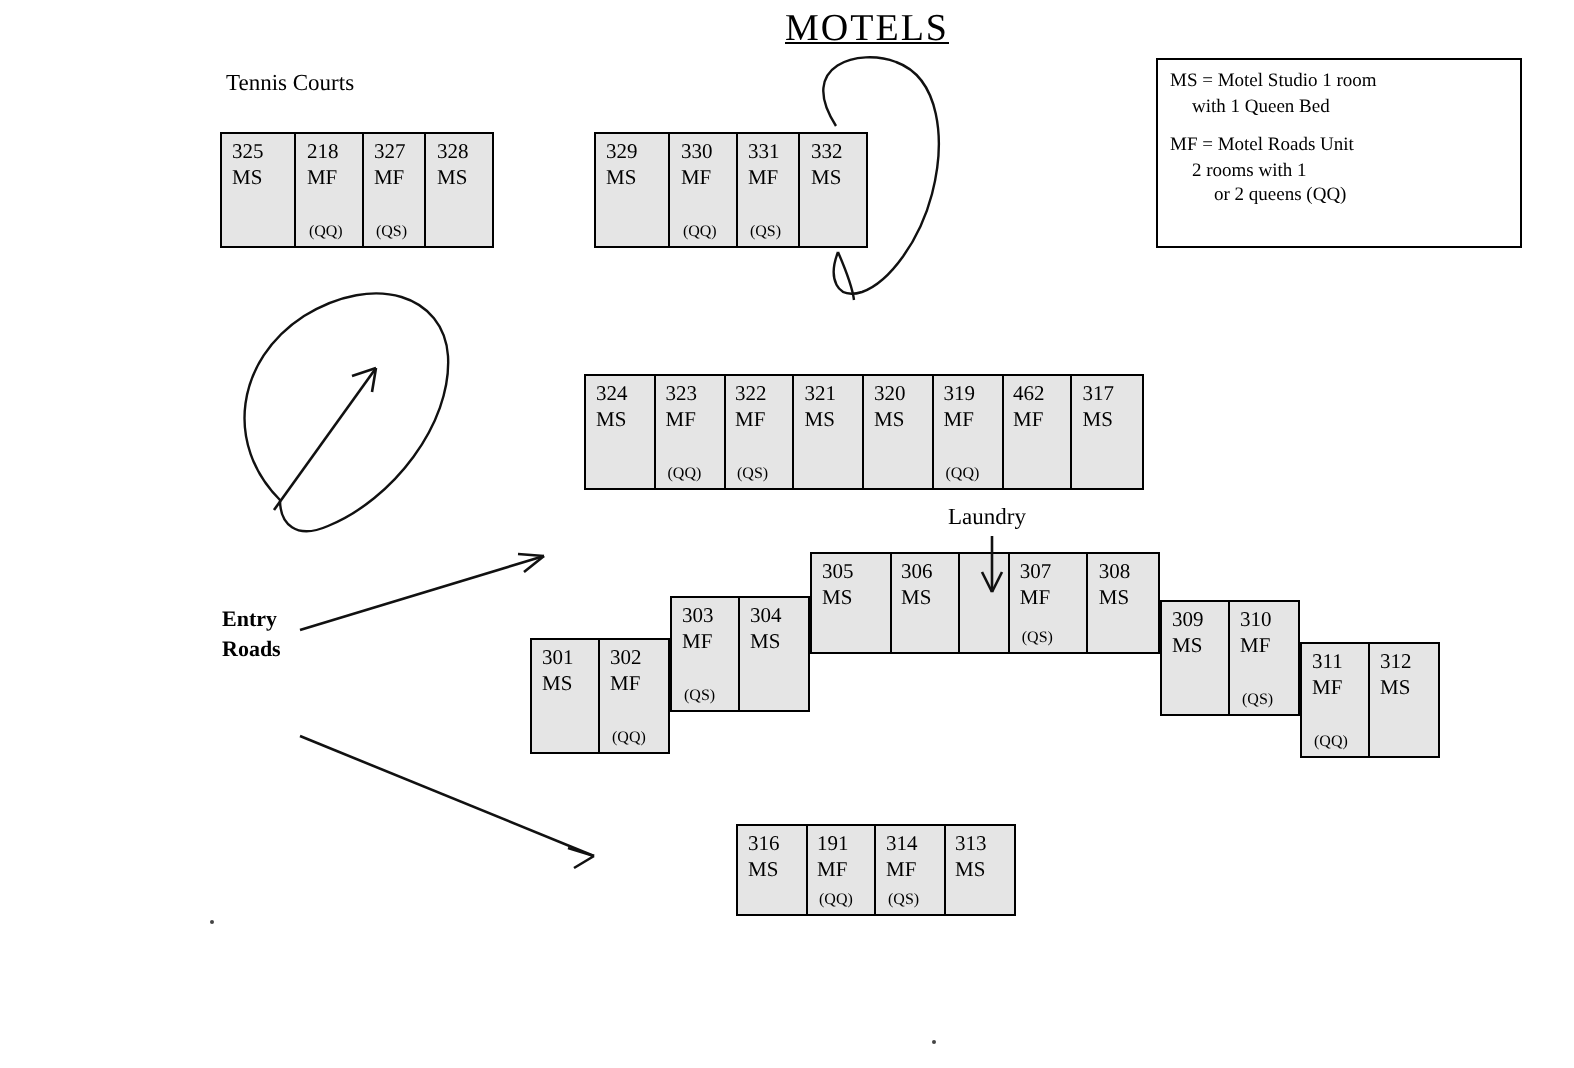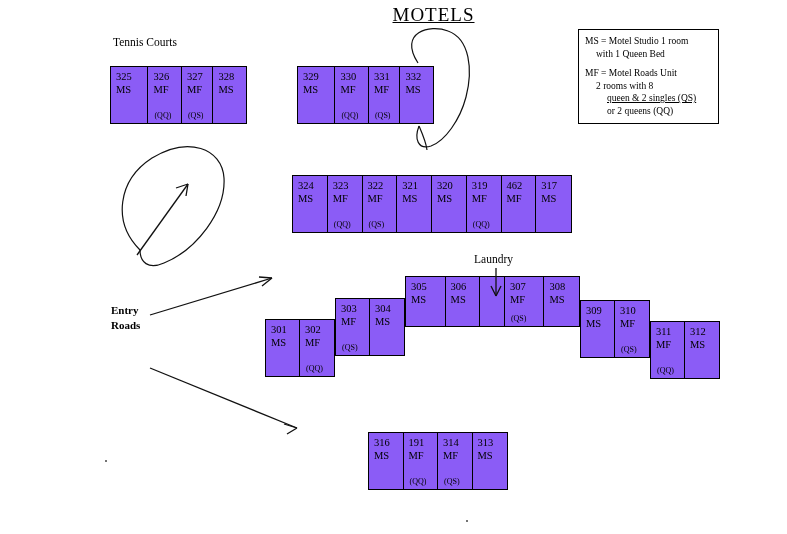--- a/index.html
+++ b/index.html
@@ -33,21 +33,21 @@
     font-size: 11.5px;
     font-family: "Liberation Serif", serif;
     line-height: 1.18;
     white-space: pre-line;
   }
   .row {
     position: absolute;
     display: flex;
     border: 1px solid #000;
     box-sizing: border-box;
-    background: #8b5cf6;
+    background: #e5e5e5;
   }
   .unit {
     position: relative;
     box-sizing: border-box;
     border-right: 1px solid #000;
     height: 100%;
   }
   .unit:last-child { border-right: none; }
   .unit .num {
     position: absolute;
@@ -65,21 +65,21 @@
     position: absolute;
     left: 6px;
     bottom: 3px;
     font-size: 8px;
   }
   
   #legend {
     position: absolute;
     left: 578px;
     top: 29px;
-    width: 141px;
+    width: 183px;
     height: 95px;
     border: 1px solid #000;
     box-sizing: border-box;
     padding: 5px 6px;
     font-size: 9.5px;
     line-height: 1.32;
     font-family: "Liberation Serif", serif;
   }
   #legend .ind1 { padding-left: 11px; }
   #legend .ind2 { padding-left: 22px; }
@@ -109,32 +109,31 @@
   <div class="label" style="left:113px; top:36px;">Tennis Courts</div>
   <div class="label" style="left:474px; top:253px;">Laundry</div>
   <div class="label" style="left:111px; top:303px; font-weight:bold; font-size:11px; line-height:1.35;">Entry
 Roads</div>
 
   <div id="legend">
     <div>MS = Motel Studio 1 room</div>
     <div class="ind1">with 1 Queen Bed</div>
     <div class="spacer"></div>
     <div>MF = Motel Roads Unit</div>
-    <div class="ind1">2 rooms with 8</div>
-    <div class="ind2 ul">queen &amp; 2 singles (QS)</div>
+    <div class="ind1">2 rooms with 1</div>
     <div class="ind2">or  2 queens (QQ)</div>
   </div>
 
   <div class="row" id="row0" style="left:110px; top:66px; width:137px; height:58px;">
       <div class="unit" style="width: 38px;">
         <div class="num">325</div>
         <div class="typ">MS</div>
       </div>
       <div class="unit" style="width: 34px;">
-        <div class="num">326</div>
+        <div class="num">218</div>
         <div class="typ">MF</div>
         <div class="bed">(QQ)</div>
       </div>
       <div class="unit" style="width: 32px;">
         <div class="num">327</div>
         <div class="typ">MF</div>
         <div class="bed">(QS)</div>
       </div>
       <div class="unit" style="width: 33px;">
         <div class="num">328</div>
@@ -154,21 +153,21 @@
       <div class="unit" style="width: 32px;">
         <div class="num">331</div>
         <div class="typ">MF</div>
         <div class="bed">(QS)</div>
       </div>
       <div class="unit" style="width: 33px;">
         <div class="num">332</div>
         <div class="typ">MS</div>
       </div>
     </div>
-  <div class="row" id="row2" style="left:292px; top:175px; width:280px; height:58px;">
+  <div class="row" id="row2" style="left:292px; top:187px; width:280px; height:58px;">
       <div class="unit" style="width: 35px;">
         <div class="num">324</div>
         <div class="typ">MS</div>
       </div>
       <div class="unit" style="width: 35px;">
         <div class="num">323</div>
         <div class="typ">MF</div>
         <div class="bed">(QQ)</div>
       </div>
       <div class="unit" style="width: 35px;">
@@ -258,21 +257,21 @@
       <div class="unit" style="width: 35px;">
         <div class="num">311</div>
         <div class="typ">MF</div>
         <div class="bed">(QQ)</div>
       </div>
       <div class="unit" style="width: 35px;">
         <div class="num">312</div>
         <div class="typ">MS</div>
       </div>
     </div>
-  <div class="row" id="row8" style="left:368px; top:432px; width:140px; height:58px;">
+  <div class="row" id="row8" style="left:368px; top:412px; width:140px; height:46px;">
       <div class="unit" style="width: 35px;">
         <div class="num">316</div>
         <div class="typ">MS</div>
       </div>
       <div class="unit" style="width: 35px;">
         <div class="num">191</div>
         <div class="typ">MF</div>
         <div class="bed">(QQ)</div>
       </div>
       <div class="unit" style="width: 35px;">

